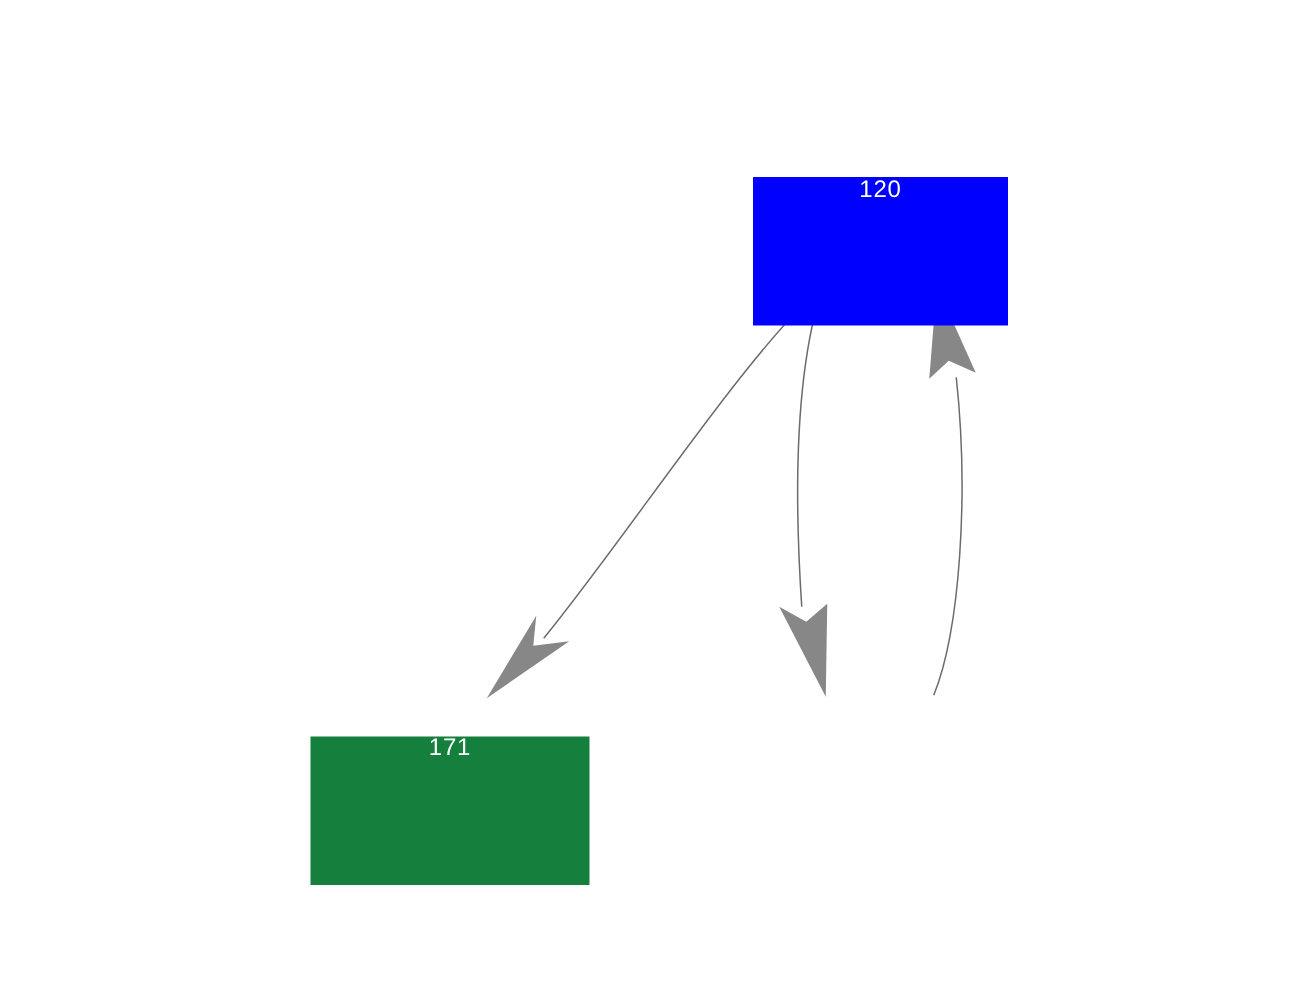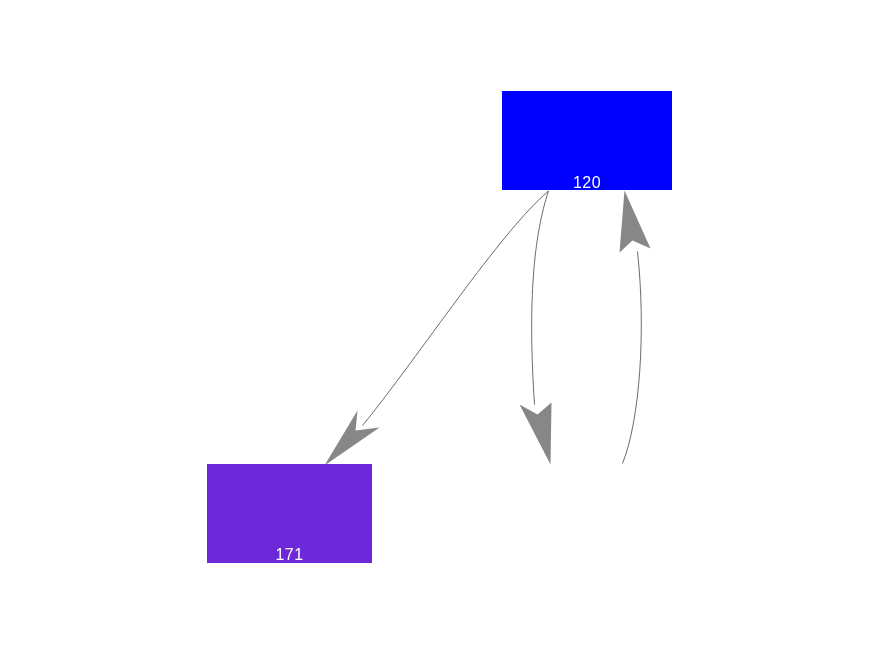--- a/index.html
+++ b/index.html
@@ -20,23 +20,24 @@
   #graph-svg {
     position: absolute;
     left: 0;
     top: 0;
     width: 876px;
     height: 656px;
   }
   .node-box {
     position: absolute;
     display: flex;
-    align-items: flex-end;
+    align-items: flex-start;
     justify-content: center;
     box-sizing: border-box;
+    margin-top: 27px;
   }
   .node-label {
     color: #ffffff;
     font-family: "Liberation Sans", sans-serif;
     font-size: 16px;
     font-weight: 400;
     letter-spacing: 0.5px;
     line-height: 1;
     user-select: none;
   }
@@ -46,23 +47,23 @@
     width: 170px;
     height: 99px;
     background: #0000ff;
   }
   #node-120 .node-label {
     transform: translateY(1px);
   }
   #node-171 {
     left: 207px;
     top: 464px;
-    width: 165px;
+    width: 186px;
     height: 99px;
-    background: #6d28d9;
+    background: #15803d;
   }
   #node-172 {
     left: 502px;
     top: 464px;
     width: 170px;
     height: 99px;
     background: #fe0000;
   }
   .edge-path {
     fill: none;

